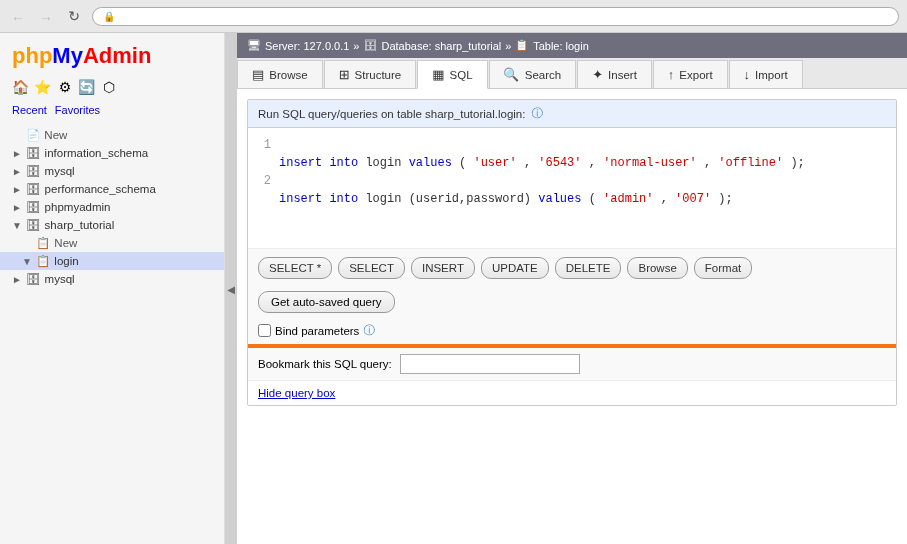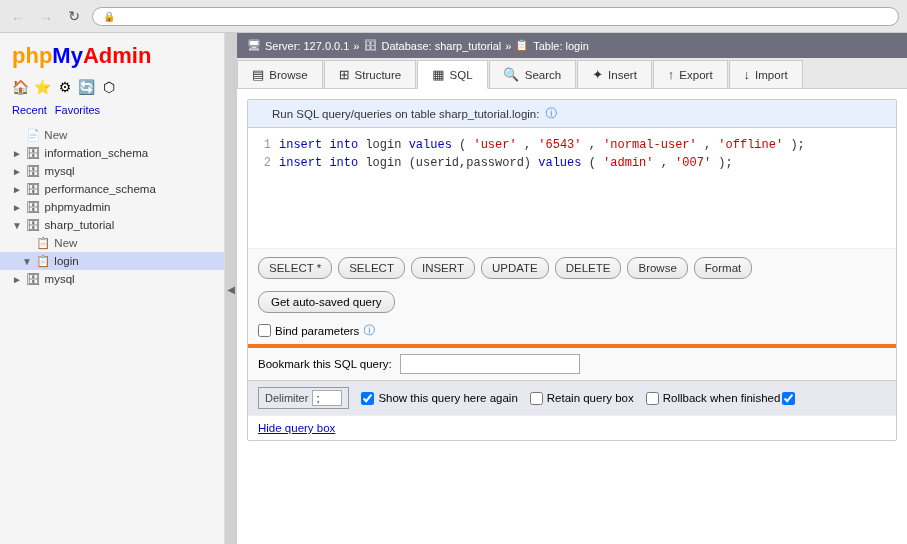--- a/index.html
+++ b/index.html
@@ -157,21 +157,21 @@
       background: white;
     }
 
     
     .sql-panel {
       border: 1px solid #ccc;
       border-radius: 2px;
     }
     .sql-panel-header {
       background: #e8f0fe;
-      padding: 6px 24px;
+      padding: 6px 10px;
       border-bottom: 1px solid #ccc;
       font-size: 11.5px;
       color: #333;
       display: flex;
       align-items: center;
       gap: 6px;
     }
     .sql-panel-header .info-icon {
       color: #4488cc;
       cursor: pointer;
@@ -184,21 +184,21 @@
       font-size: 12px;
       min-height: 120px;
       position: relative;
     }
     .sql-line {
       display: flex;
       gap: 8px;
       line-height: 1.5;
     }
     .line-num { color: #999; min-width: 15px; text-align: right; }
-    .sql-code { color: #333; }
+    .sql-code { color: #333; margin-top: 18px; }
     .sql-kw { color: #00c; }
     .sql-str { color: #c00; }
 
     
     .buttons-row {
       padding: 8px 10px;
       display: flex;
       gap: 6px;
       flex-wrap: wrap;
       border-top: 1px solid #eee;
@@ -488,42 +488,20 @@
           <input type="checkbox" style="">
           <span>Bind parameters</span>
           <span style="color:#4488cc;">ⓘ</span>
         </div>
 
         <div class="bookmark-row">
           <span>Bookmark this SQL query:</span>
           <input type="text" class="bookmark-input" style="">
         </div>
 
-        <div class="options-row">
-          <div class="delimiter-box">
-            <span class="delimiter-label">Delimiter</span>
-            <input type="text" class="delimiter-input" value=";" style="">
-          </div>
-
-          <div class="option-check">
-            <input type="checkbox" checked="" style="">
-            <span>Show this query here again</span>
-          </div>
-
-          <div class="option-check">
-            <input type="checkbox" style="">
-            <span>Retain query box</span>
-          </div>
-
-          <div class="option-check">
-            <input type="checkbox" style="">
-            <span>Rollback when finished</span>
-          </div>
-          <input type="checkbox" checked="" style="margin-left: -10px;">
-        </div>
 
         <div class="hide-row">
           <span class="hide-link">Hide query box</span>
         </div>
       </div>
     </div>
   </div>
 </div>
 
 </body></html>

